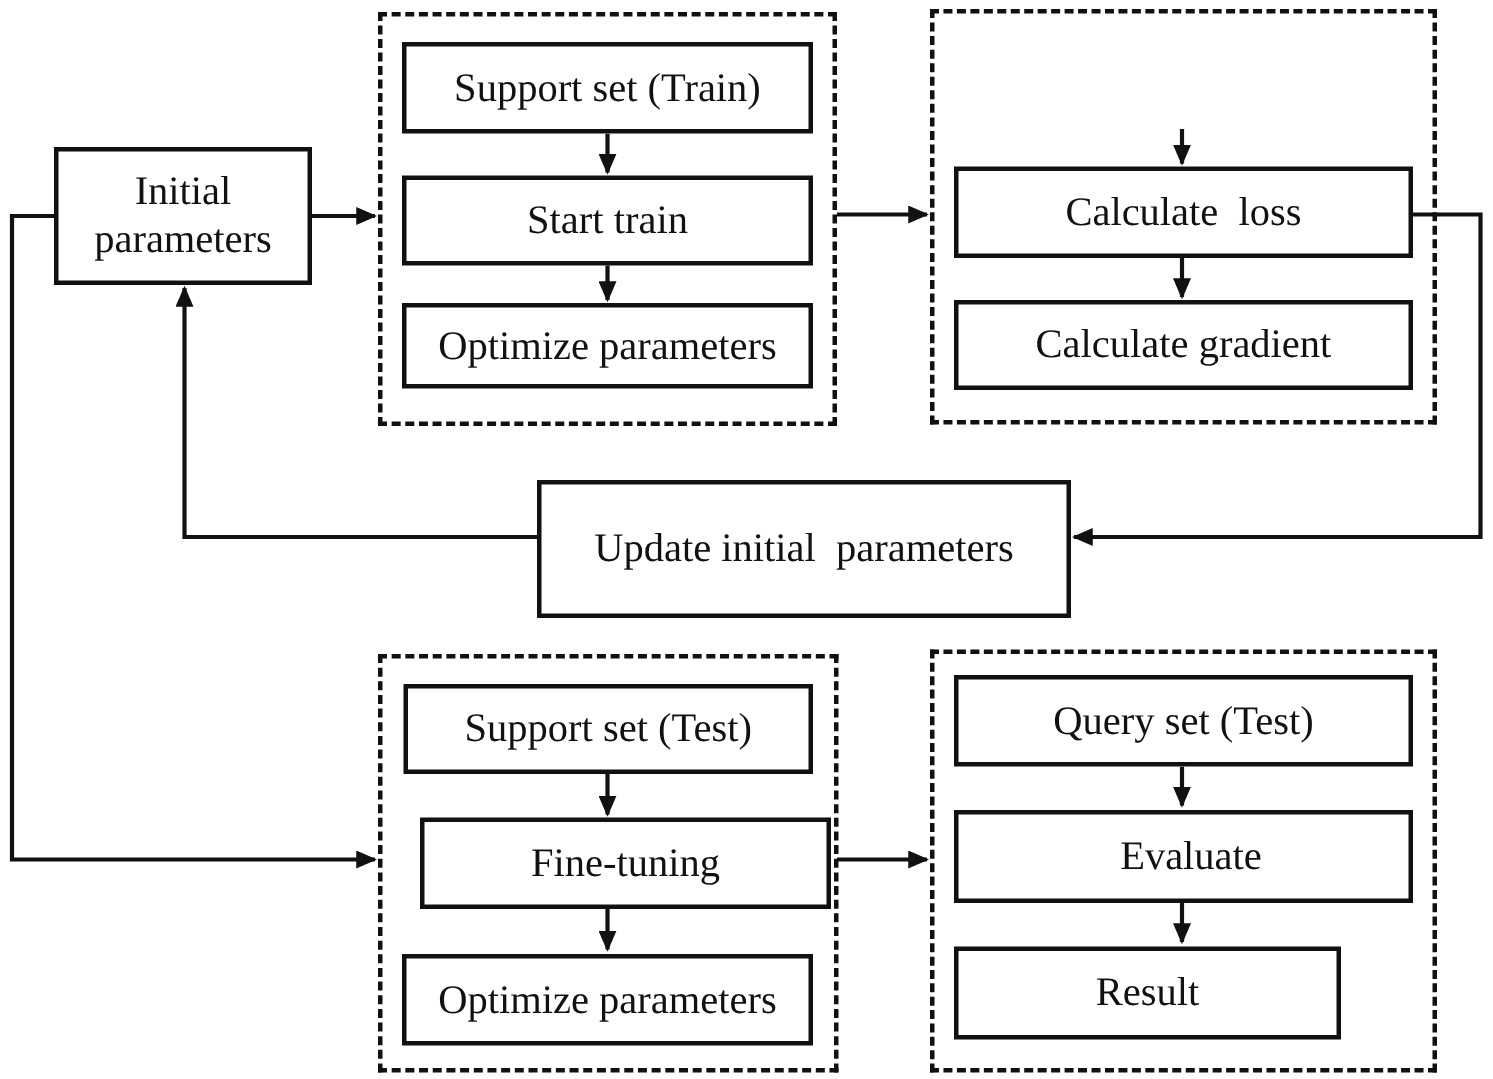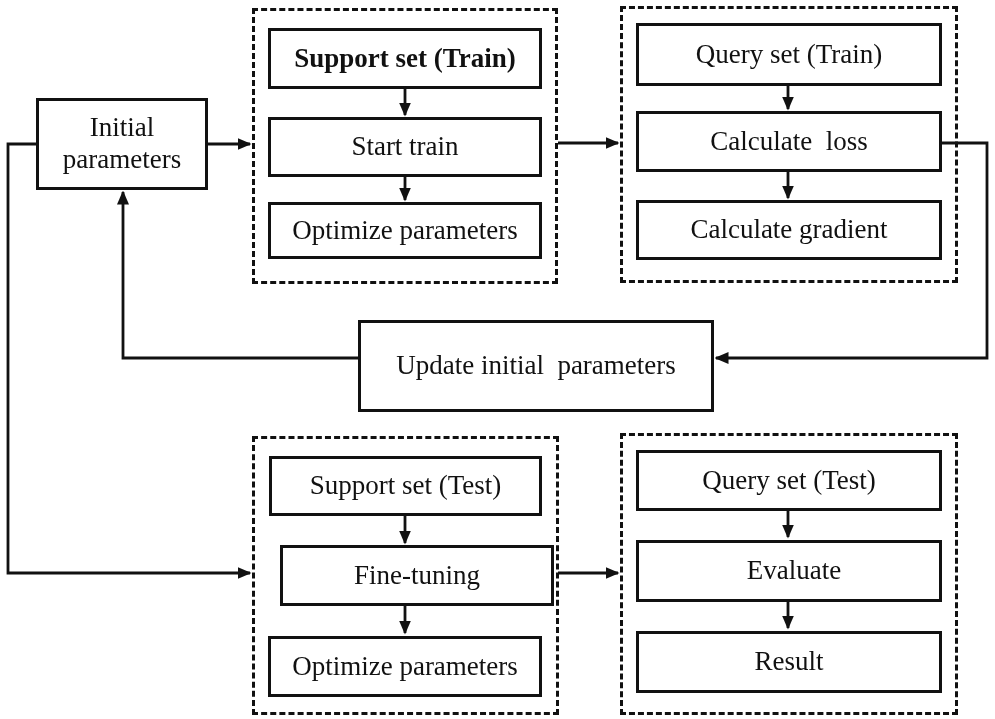--- a/index.html
+++ b/index.html
@@ -34,36 +34,36 @@
   .node .lbl {
     font-size: 27px;
     line-height: 1.18;
     color: #111111;
     white-space: pre-wrap;
     padding: 0 6px;
   }
   
   #n-initial       { left: 36px;  top: 98px;  width: 172px; height: 92px; }
   #g-train-support { left: 252px; top: 8px;   width: 306px; height: 276px; }
-  #n-support-train { left: 268px; top: 28px;  width: 274px; height: 61px; font-weight: bold; }
+  #n-support-train { left: 268px; top: 28px;  width: 274px; height: 61px; }
   #n-start-train   { left: 268px; top: 117px; width: 274px; height: 60px; }
   #n-opt-train     { left: 268px; top: 202px; width: 274px; height: 57px; }
   #g-train-query   { left: 620px; top: 6px;   width: 338px; height: 277px; }
   #n-query-train   { left: 636px; top: 23px;  width: 306px; height: 63px; }
   #n-calc-loss     { left: 636px; top: 111px; width: 306px; height: 61px; }
   #n-calc-grad     { left: 636px; top: 200px; width: 306px; height: 60px; }
   #n-update        { left: 358px; top: 320px; width: 356px; height: 92px; }
   #g-test-support  { left: 252px; top: 436px; width: 307px; height: 279px; }
   #n-support-test  { left: 269px; top: 456px; width: 273px; height: 60px; }
   #n-fine-tuning   { left: 268px; top: 545px; width: 274px; height: 61px; margin-left: 12px; }
   #n-opt-test      { left: 268px; top: 636px; width: 274px; height: 61px; }
   #g-test-query    { left: 620px; top: 433px; width: 338px; height: 282px; }
   #n-query-test    { left: 636px; top: 450px; width: 306px; height: 61px; justify-content: center; }
   #n-evaluate      { left: 636px; top: 540px; width: 306px; height: 62px; padding-left: 10px; }
-  #n-result        { left: 636px; top: 631px; width: 306px; height: 62px; }
+  #n-result        { left: 636px; top: 631px; width: 258px; height: 62px; }
   .connector-layer {
     position: absolute;
     left: 0; top: 0;
     width: 995px;
     height: 719px;
     pointer-events: none;
   }
   .connector-layer path {
     fill: none;
     stroke: #111111;
@@ -111,23 +111,20 @@
   </div>
 
   <div class="node" id="n-start-train">
     <span class="lbl">Start train</span>
   </div>
 
   <div class="node" id="n-opt-train">
     <span class="lbl">Optimize parameters</span>
   </div>
 
-  <div class="node" id="n-query-train">
-    <span class="lbl">Query set (Train)</span>
-  </div>
 
   <div class="node" id="n-calc-loss">
     <span class="lbl">Calculate  loss</span>
   </div>
 
   <div class="node" id="n-calc-grad">
     <span class="lbl">Calculate gradient</span>
   </div>
 
   <div class="node" id="n-update">

